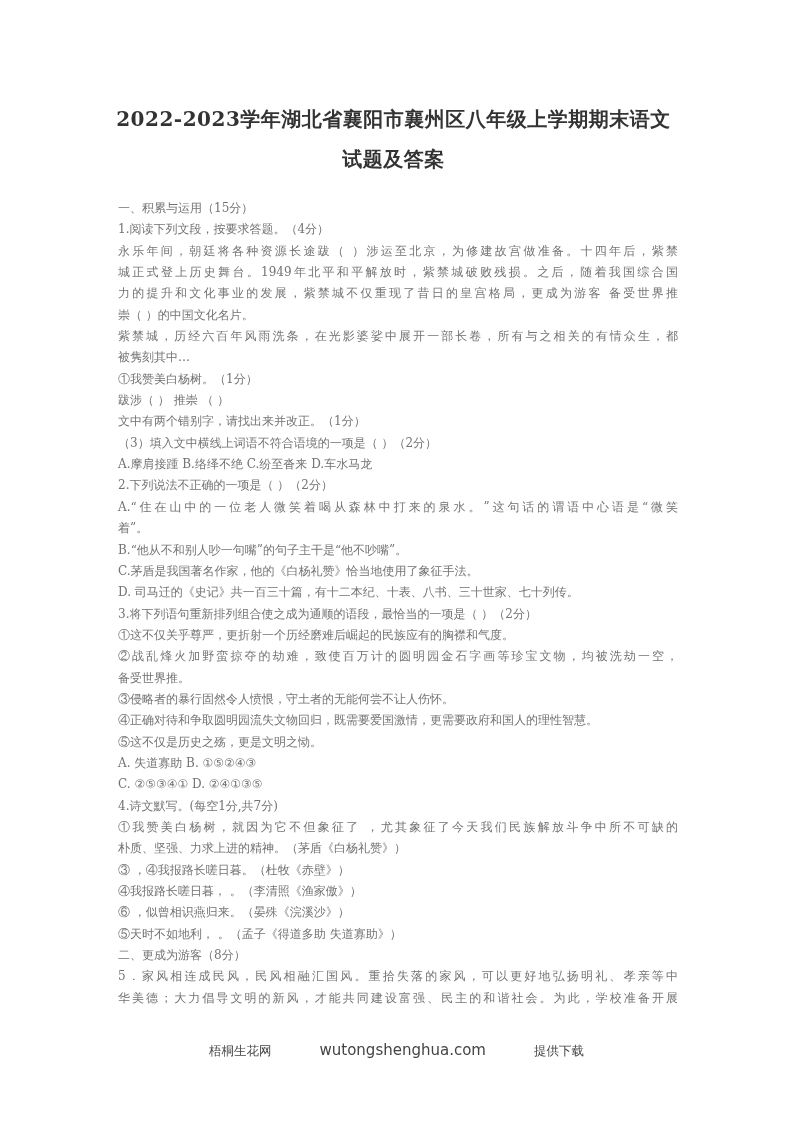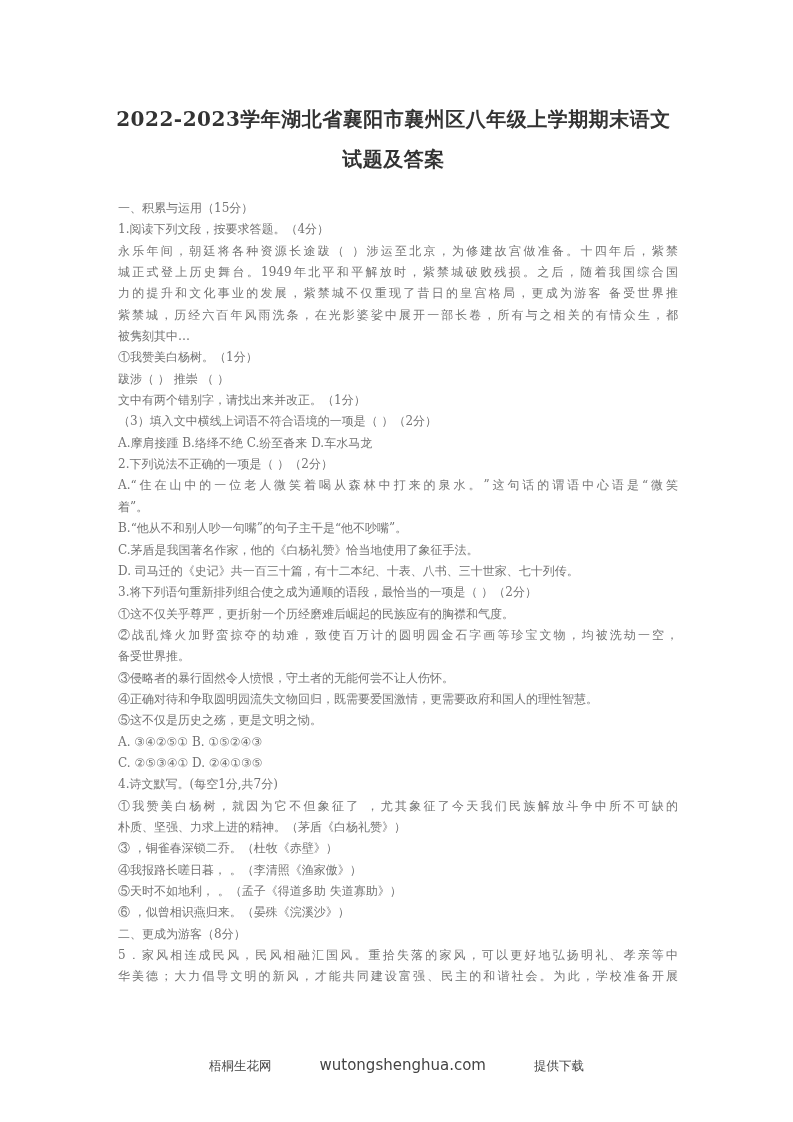--- a/index.html
+++ b/index.html
@@ -8,64 +8,65 @@
   .title { position: absolute; left: 0; width: 787px; text-align: center;
            font-size: 20px; font-weight: bold; color: #333; letter-spacing: 0.5px; }
   .title1 { top: 106px; }
   .title2 { top: 146px; }
   .content { position: absolute; left: 118px; top: 198px; width: 560px;
              font-size: 12px; line-height: 21.35px; color: #737373; }
   .line { white-space: nowrap; height: 21.35px; overflow: visible; }
   .justify { text-align: justify; text-align-last: justify; white-space: normal; }
   .footer { position: absolute; top: 1041px; left: 0; width: 793px; text-align: center;
             font-size: 12.5px; color: #444; }
-  .footer span { display: inline-block; margin: 15px 22px; }
+  .footer span { display: inline-block; margin: 0 22px; }
   .footer .url { font-family: "DejaVu Sans", "Liberation Sans", sans-serif; font-size: 15px; }
 </style>
 </head>
 <body>
 
 <div class="title title1">2022-2023学年湖北省襄阳市襄州区八年级上学期期末语文</div>
 <div class="title title2">试题及答案</div>
 
 <div class="content" id="content">
     <div class="line">一、积累与运用（15分）</div>
     <div class="line">1.阅读下列文段，按要求答题。（4分）</div>
     <div class="line justify">永乐年间，朝廷将各种资源长途跋（ ）涉运至北京，为修建故宫做准备。十四年后，紫禁</div>
     <div class="line justify">城正式登上历史舞台。1949年北平和平解放时，紫禁城破败残损。之后，随着我国综合国</div>
     <div class="line justify">力的提升和文化事业的发展，紫禁城不仅重现了昔日的皇宫格局，更成为游客 备受世界推</div>
+    <div class="line">崇（ ）的中国文化名片。</div>
     <div class="line justify">紫禁城，历经六百年风雨洗条，在光影婆娑中展开一部长卷，所有与之相关的有情众生，都</div>
     <div class="line">被隽刻其中…</div>
     <div class="line">①我赞美白杨树。（1分）</div>
     <div class="line">跋涉（ ） 推崇 （ ）</div>
     <div class="line">文中有两个错别字，请找出来并改正。（1分）</div>
     <div class="line">（3）填入文中横线上词语不符合语境的一项是（ ）（2分）</div>
     <div class="line">A.摩肩接踵 B.络绎不绝 C.纷至沓来 D.车水马龙</div>
     <div class="line">2.下列说法不正确的一项是（ ）（2分）</div>
     <div class="line justify">A.“住在山中的一位老人微笑着喝从森林中打来的泉水。”这句话的谓语中心语是“微笑</div>
     <div class="line">着”。</div>
     <div class="line">B.“他从不和别人吵一句嘴”的句子主干是“他不吵嘴”。</div>
     <div class="line">C.茅盾是我国著名作家，他的《白杨礼赞》恰当地使用了象征手法。</div>
     <div class="line">D. 司马迁的《史记》共一百三十篇，有十二本纪、十表、八书、三十世家、七十列传。</div>
     <div class="line">3.将下列语句重新排列组合使之成为通顺的语段，最恰当的一项是（ ）（2分）</div>
     <div class="line">①这不仅关乎尊严，更折射一个历经磨难后崛起的民族应有的胸襟和气度。</div>
     <div class="line justify">②战乱烽火加野蛮掠夺的劫难，致使百万计的圆明园金石字画等珍宝文物，均被洗劫一空，</div>
     <div class="line">备受世界推。</div>
     <div class="line">③侵略者的暴行固然令人愤恨，守土者的无能何尝不让人伤怀。</div>
     <div class="line">④正确对待和争取圆明园流失文物回归，既需要爱国激情，更需要政府和国人的理性智慧。</div>
     <div class="line">⑤这不仅是历史之殇，更是文明之恸。</div>
-    <div class="line">A. ③④②⑤① B. ①⑤②④③</div>
+    <div class="line">A. 失道寡助 B. ①⑤②④③</div>
     <div class="line">C. ②⑤③④① D. ②④①③⑤</div>
     <div class="line">4.诗文默写。(每空1分,共7分)</div>
     <div class="line justify">①我赞美白杨树，就因为它不但象征了 ，尤其象征了今天我们民族解放斗争中所不可缺的</div>
     <div class="line">朴质、坚强、力求上进的精神。（茅盾《白杨礼赞》）</div>
-    <div class="line">③ ，铜雀春深锁二乔。（杜牧《赤壁》）</div>
+    <div class="line">③ ，④我报路长嗟日暮。（杜牧《赤壁》）</div>
     <div class="line">④我报路长嗟日暮， 。（李清照《渔家傲》）</div>
+    <div class="line">⑥ ，似曾相识燕归来。（晏殊《浣溪沙》）</div>
     <div class="line">⑤天时不如地利， 。（孟子《得道多助 失道寡助》）</div>
-    <div class="line">⑥ ，似曾相识燕归来。（晏殊《浣溪沙》）</div>
     <div class="line">二、更成为游客（8分）</div>
     <div class="line justify">5．家风相连成民风，民风相融汇国风。重拾失落的家风，可以更好地弘扬明礼、孝亲等中</div>
     <div class="line justify">华美德；大力倡导文明的新风，才能共同建设富强、民主的和谐社会。为此，学校准备开展</div>
   </div>
 
 <div class="footer">
   <span>梧桐生花网</span>
   <span class="url">wutongshenghua.com</span>
   <span>提供下载</span>
 </div>

